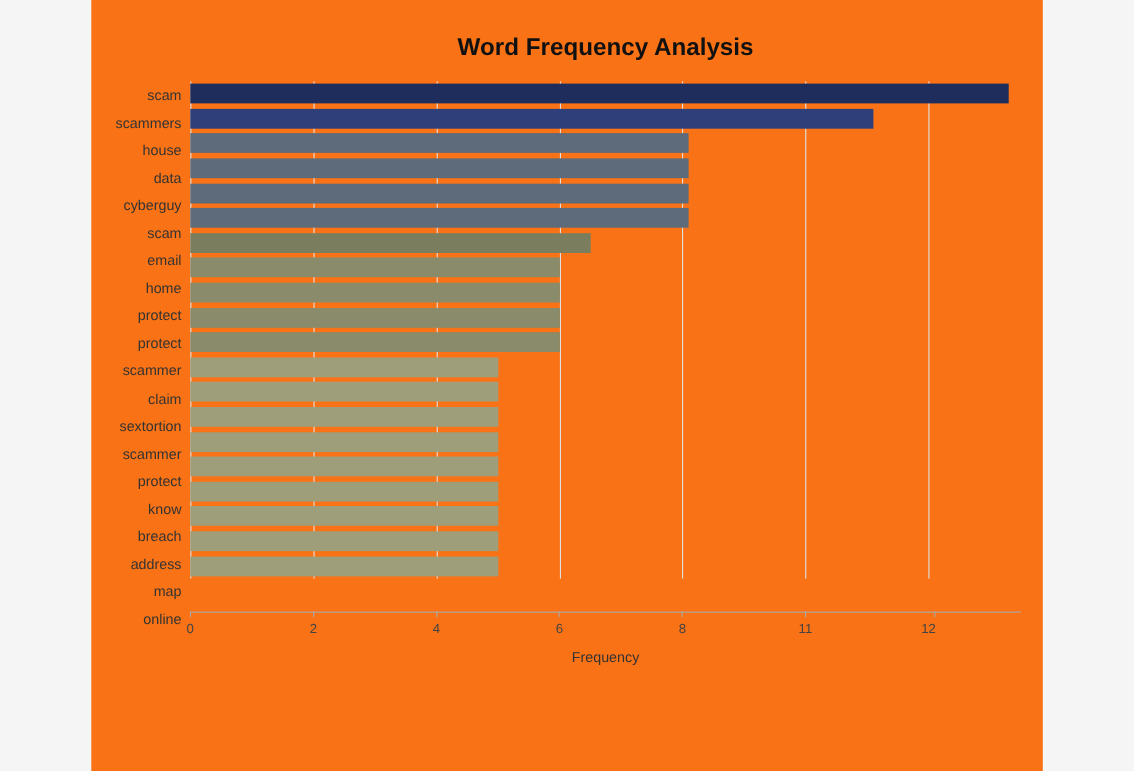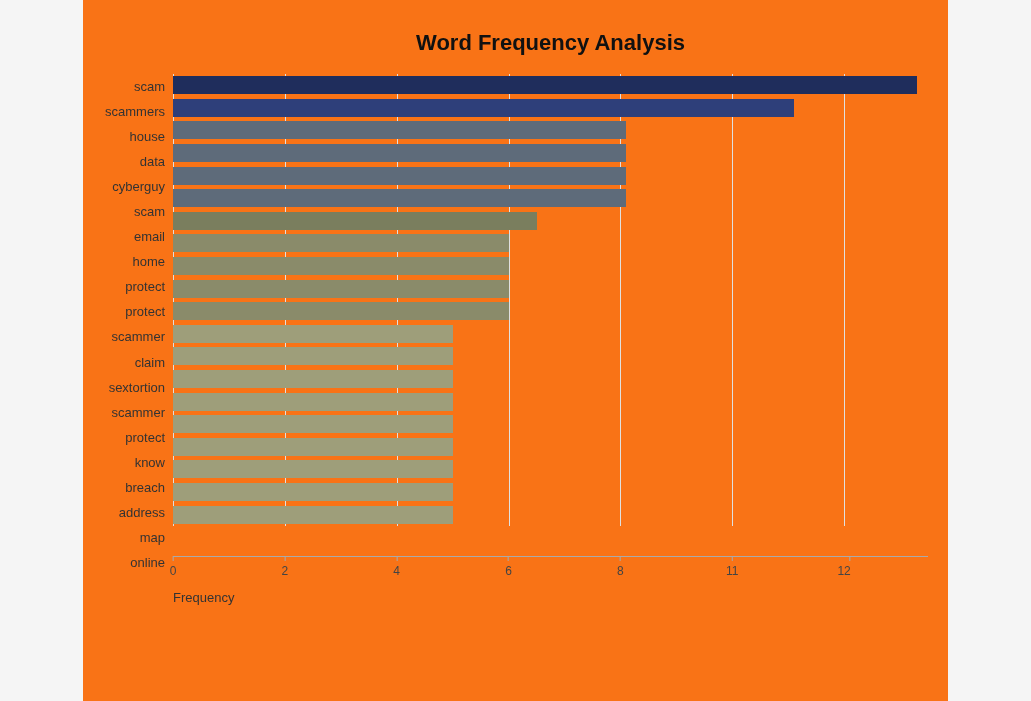--- a/index.html
+++ b/index.html
@@ -125,20 +125,21 @@
       width: 1px;
       height: 5px;
       background: #aaa;
     }
     .x-tick-label {
       font-size: 12px;
       color: #444;
       margin-top: 3px;
     }
     .x-axis-title {
+      text-align: center;
       font-size: 13px;
       color: #333;
       margin-top: 4px;
       padding-right: 0;
     }
   </style>
 </head>
 <body>
 
 <div class="chart-container">

